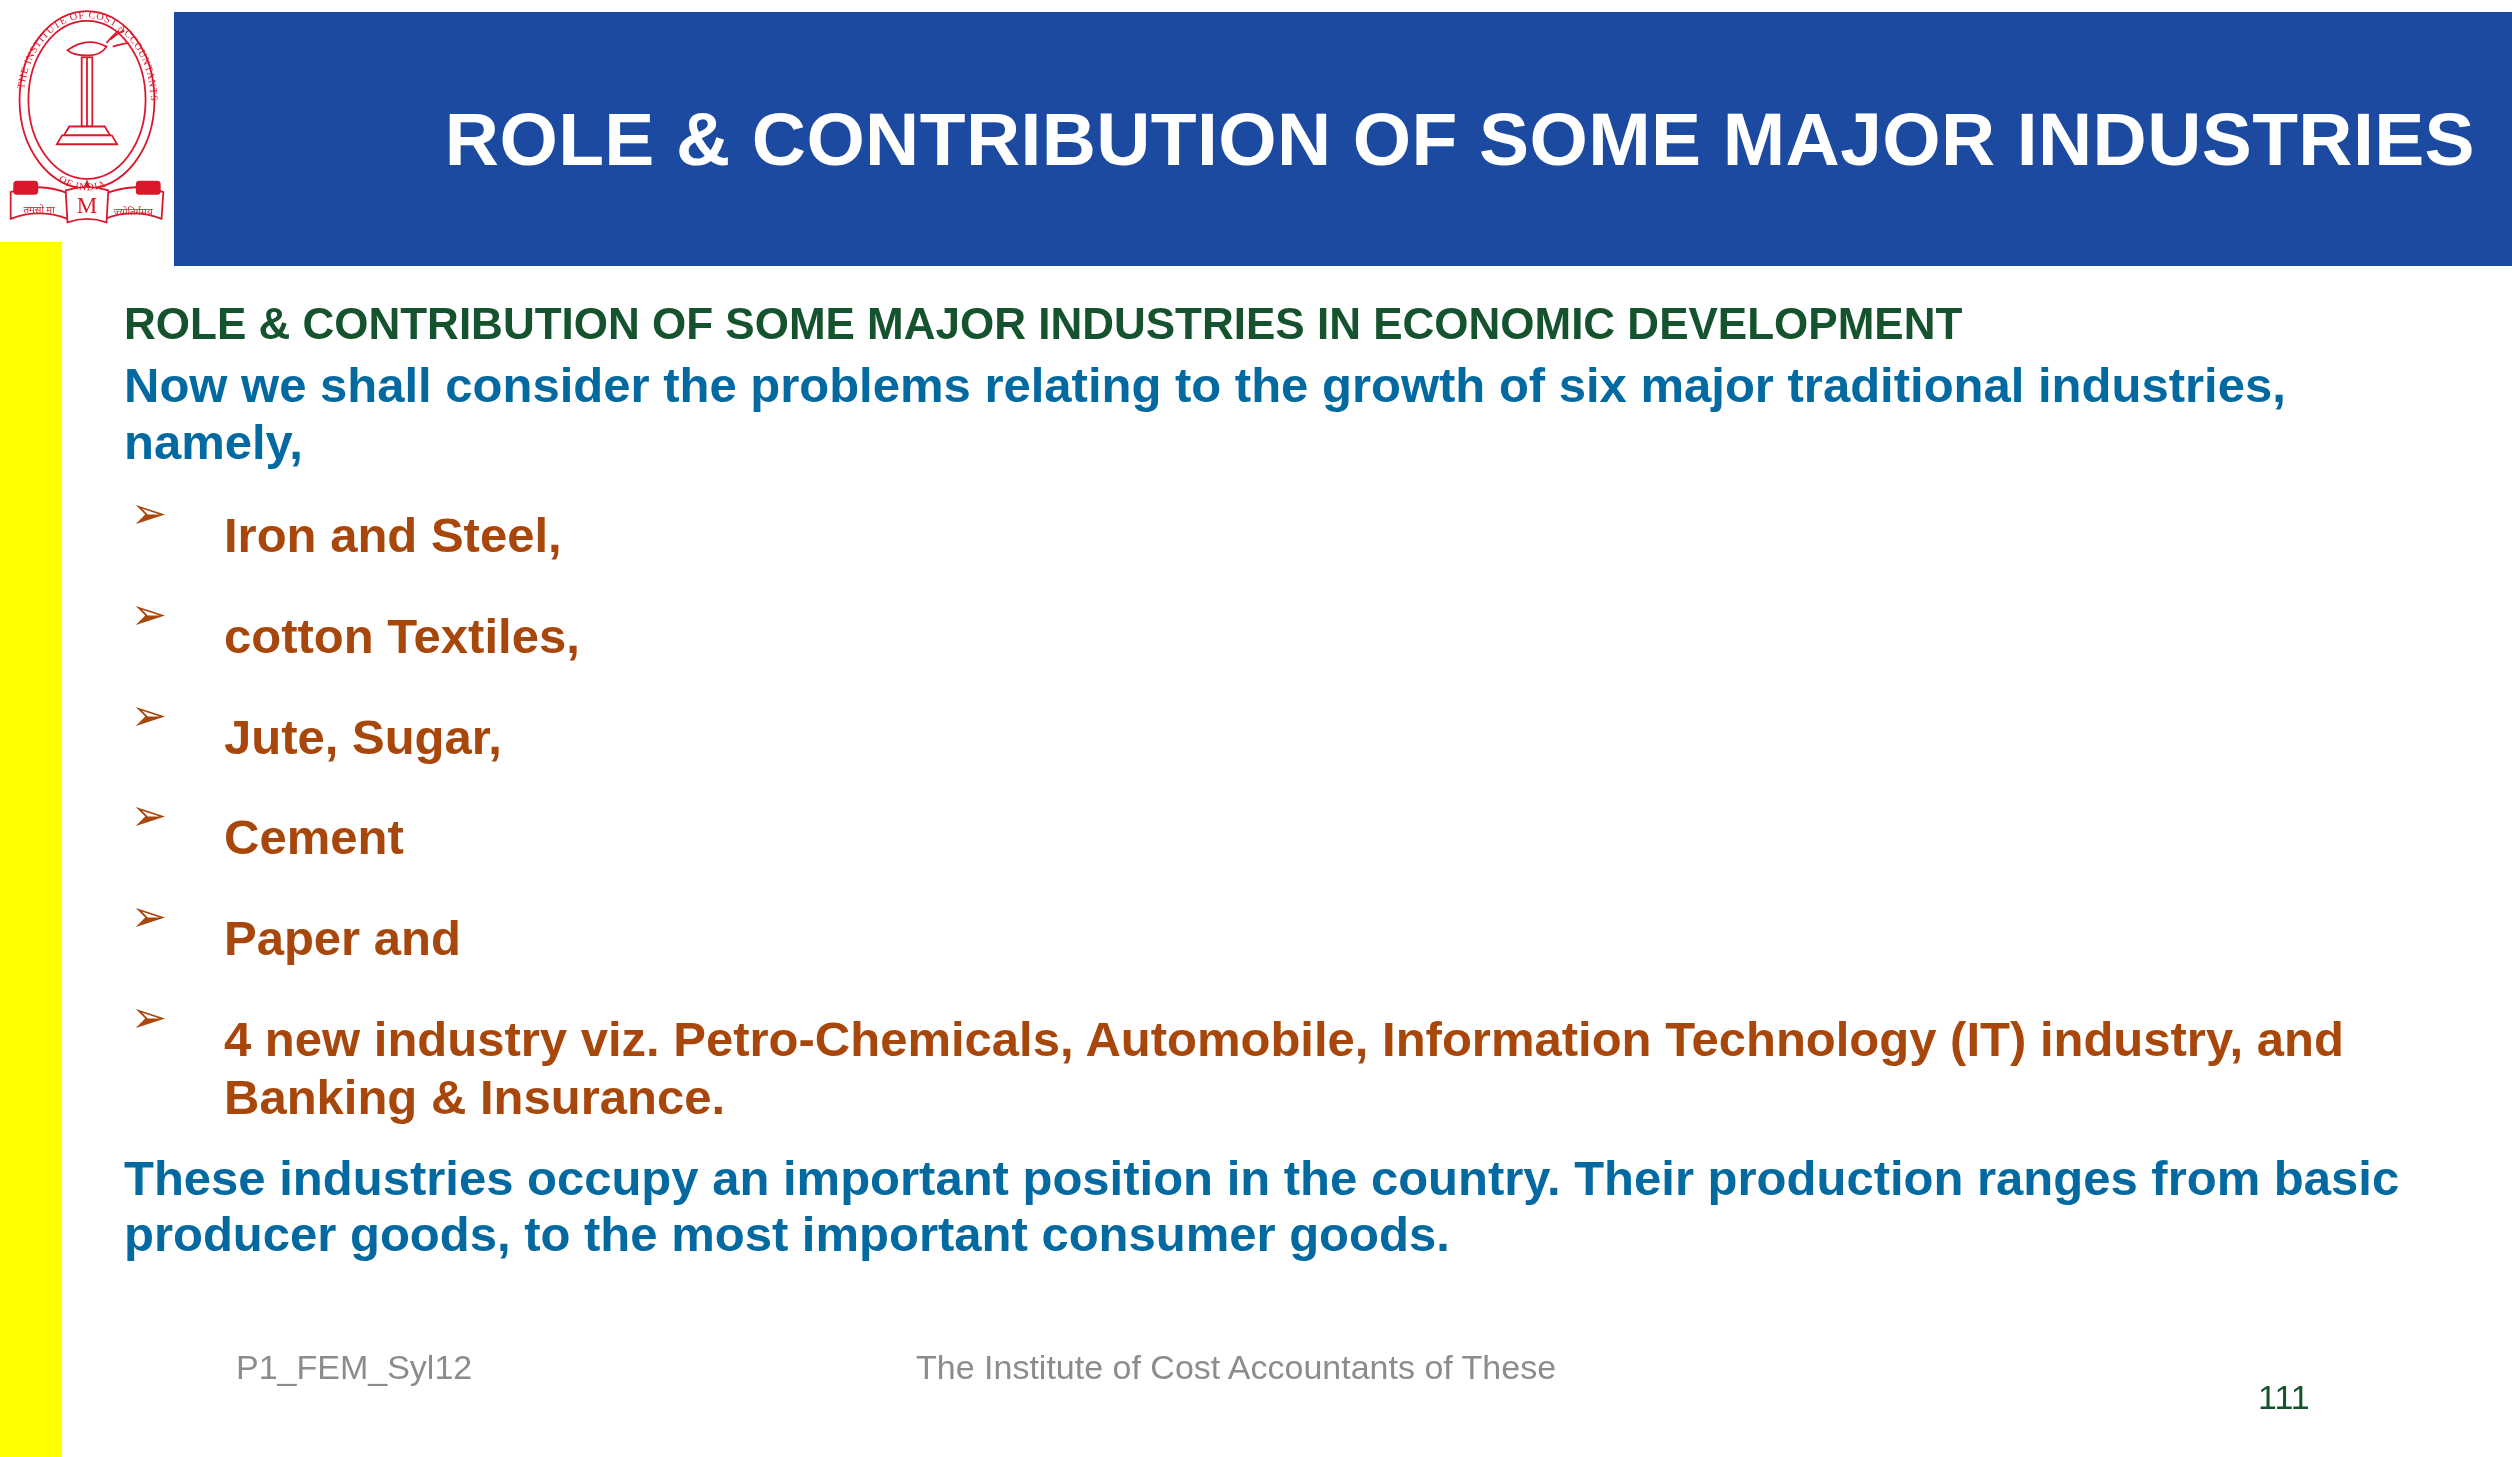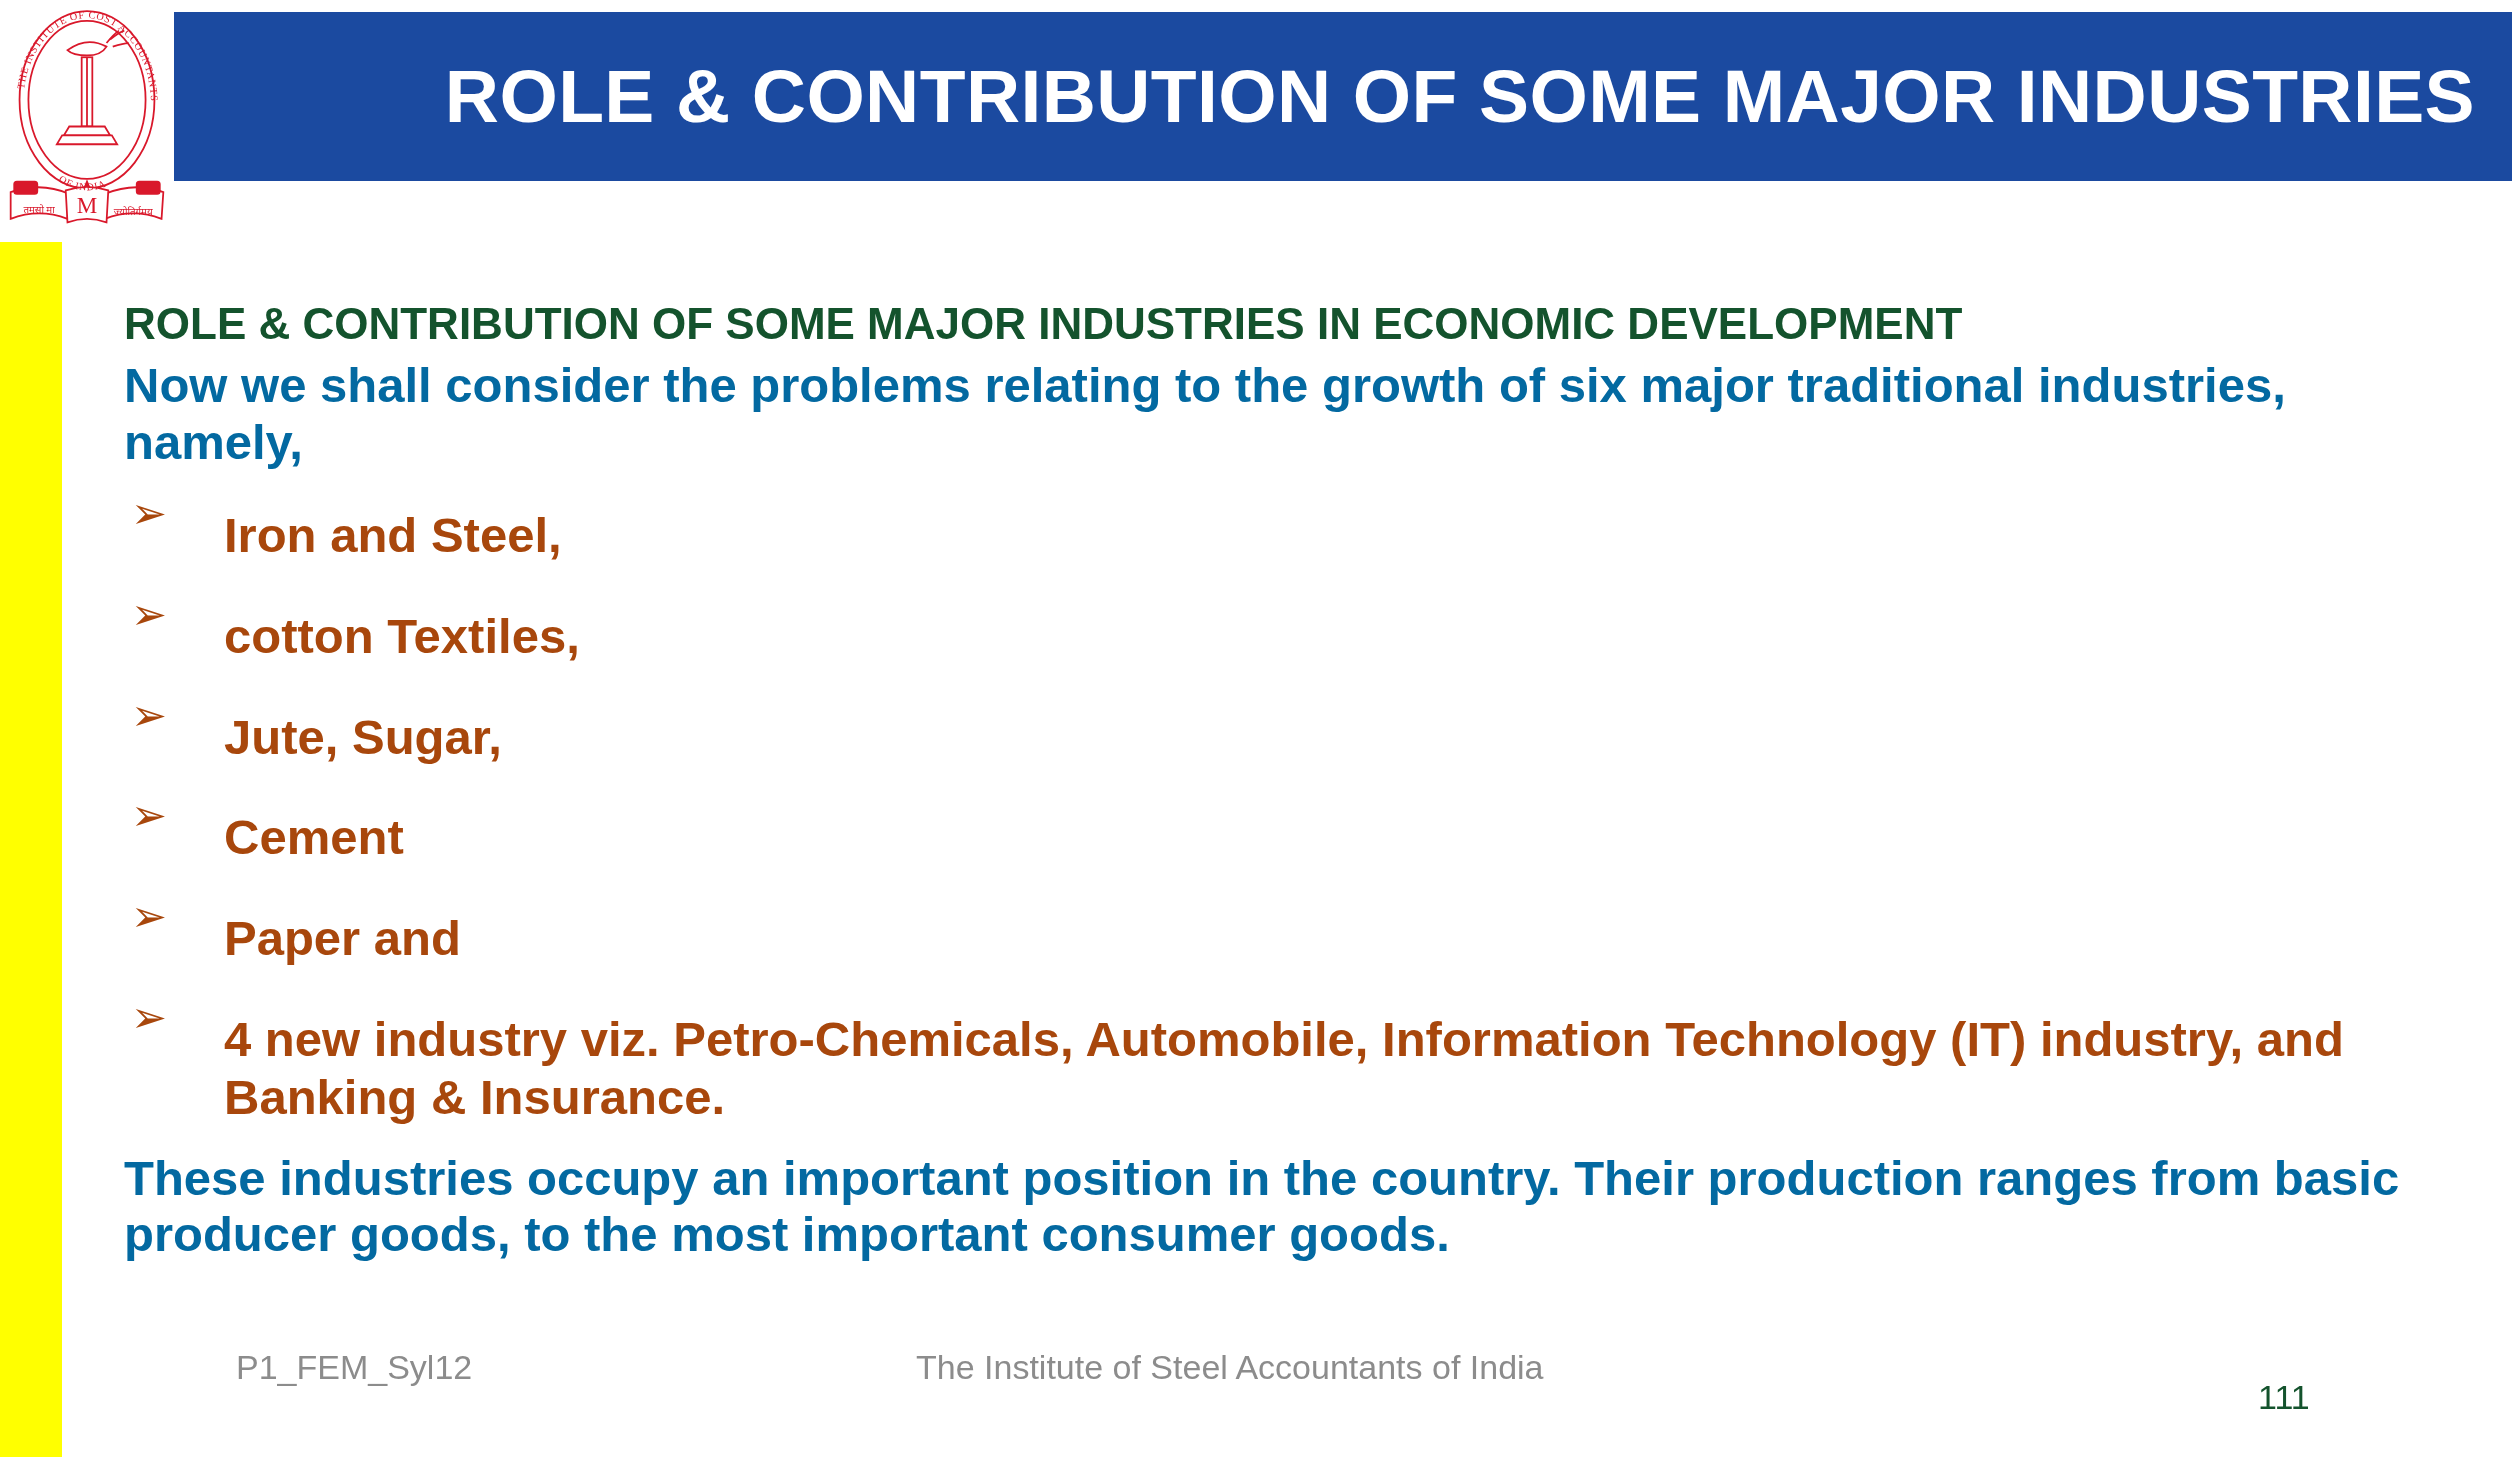--- a/index.html
+++ b/index.html
@@ -14,21 +14,21 @@
     overflow: hidden;
     font-family: "Liberation Sans", sans-serif;
   }
 
   
   .header-band {
     position: absolute;
     left: 174px;
     top: 12.4px;
     width: 2338px;
-    height: 169px;
+    height: 254px;
     background: #1B4AA0;
     display: flex;
     align-items: center;
     justify-content: flex-end;
     box-sizing: border-box;
     padding-right: 37px;
   }
   .header-title {
     color: #ffffff;
     font-size: 75px;
@@ -229,15 +229,15 @@
     <li class="bullet-item">
       <span class="bullet-marker">➢</span>
       <span class="bullet-text">4 new industry viz. Petro-Chemicals, Automobile, Information Technology (IT) industry, and Banking &amp; Insurance.</span>
     </li>
   </ul>
 
   <p class="para para-close">These industries occupy an important position in the country. Their production ranges from basic producer goods, to the most important consumer goods.</p>
 </div>
 
 <div class="footer-left">P1_FEM_Syl12</div>
-<div class="footer-center">The Institute of Steel Accountants of India</div>
+<div class="footer-center">The Institute of Cost Accountants of These</div>
 <div class="footer-page">111</div>
 
 
 </body></html>

